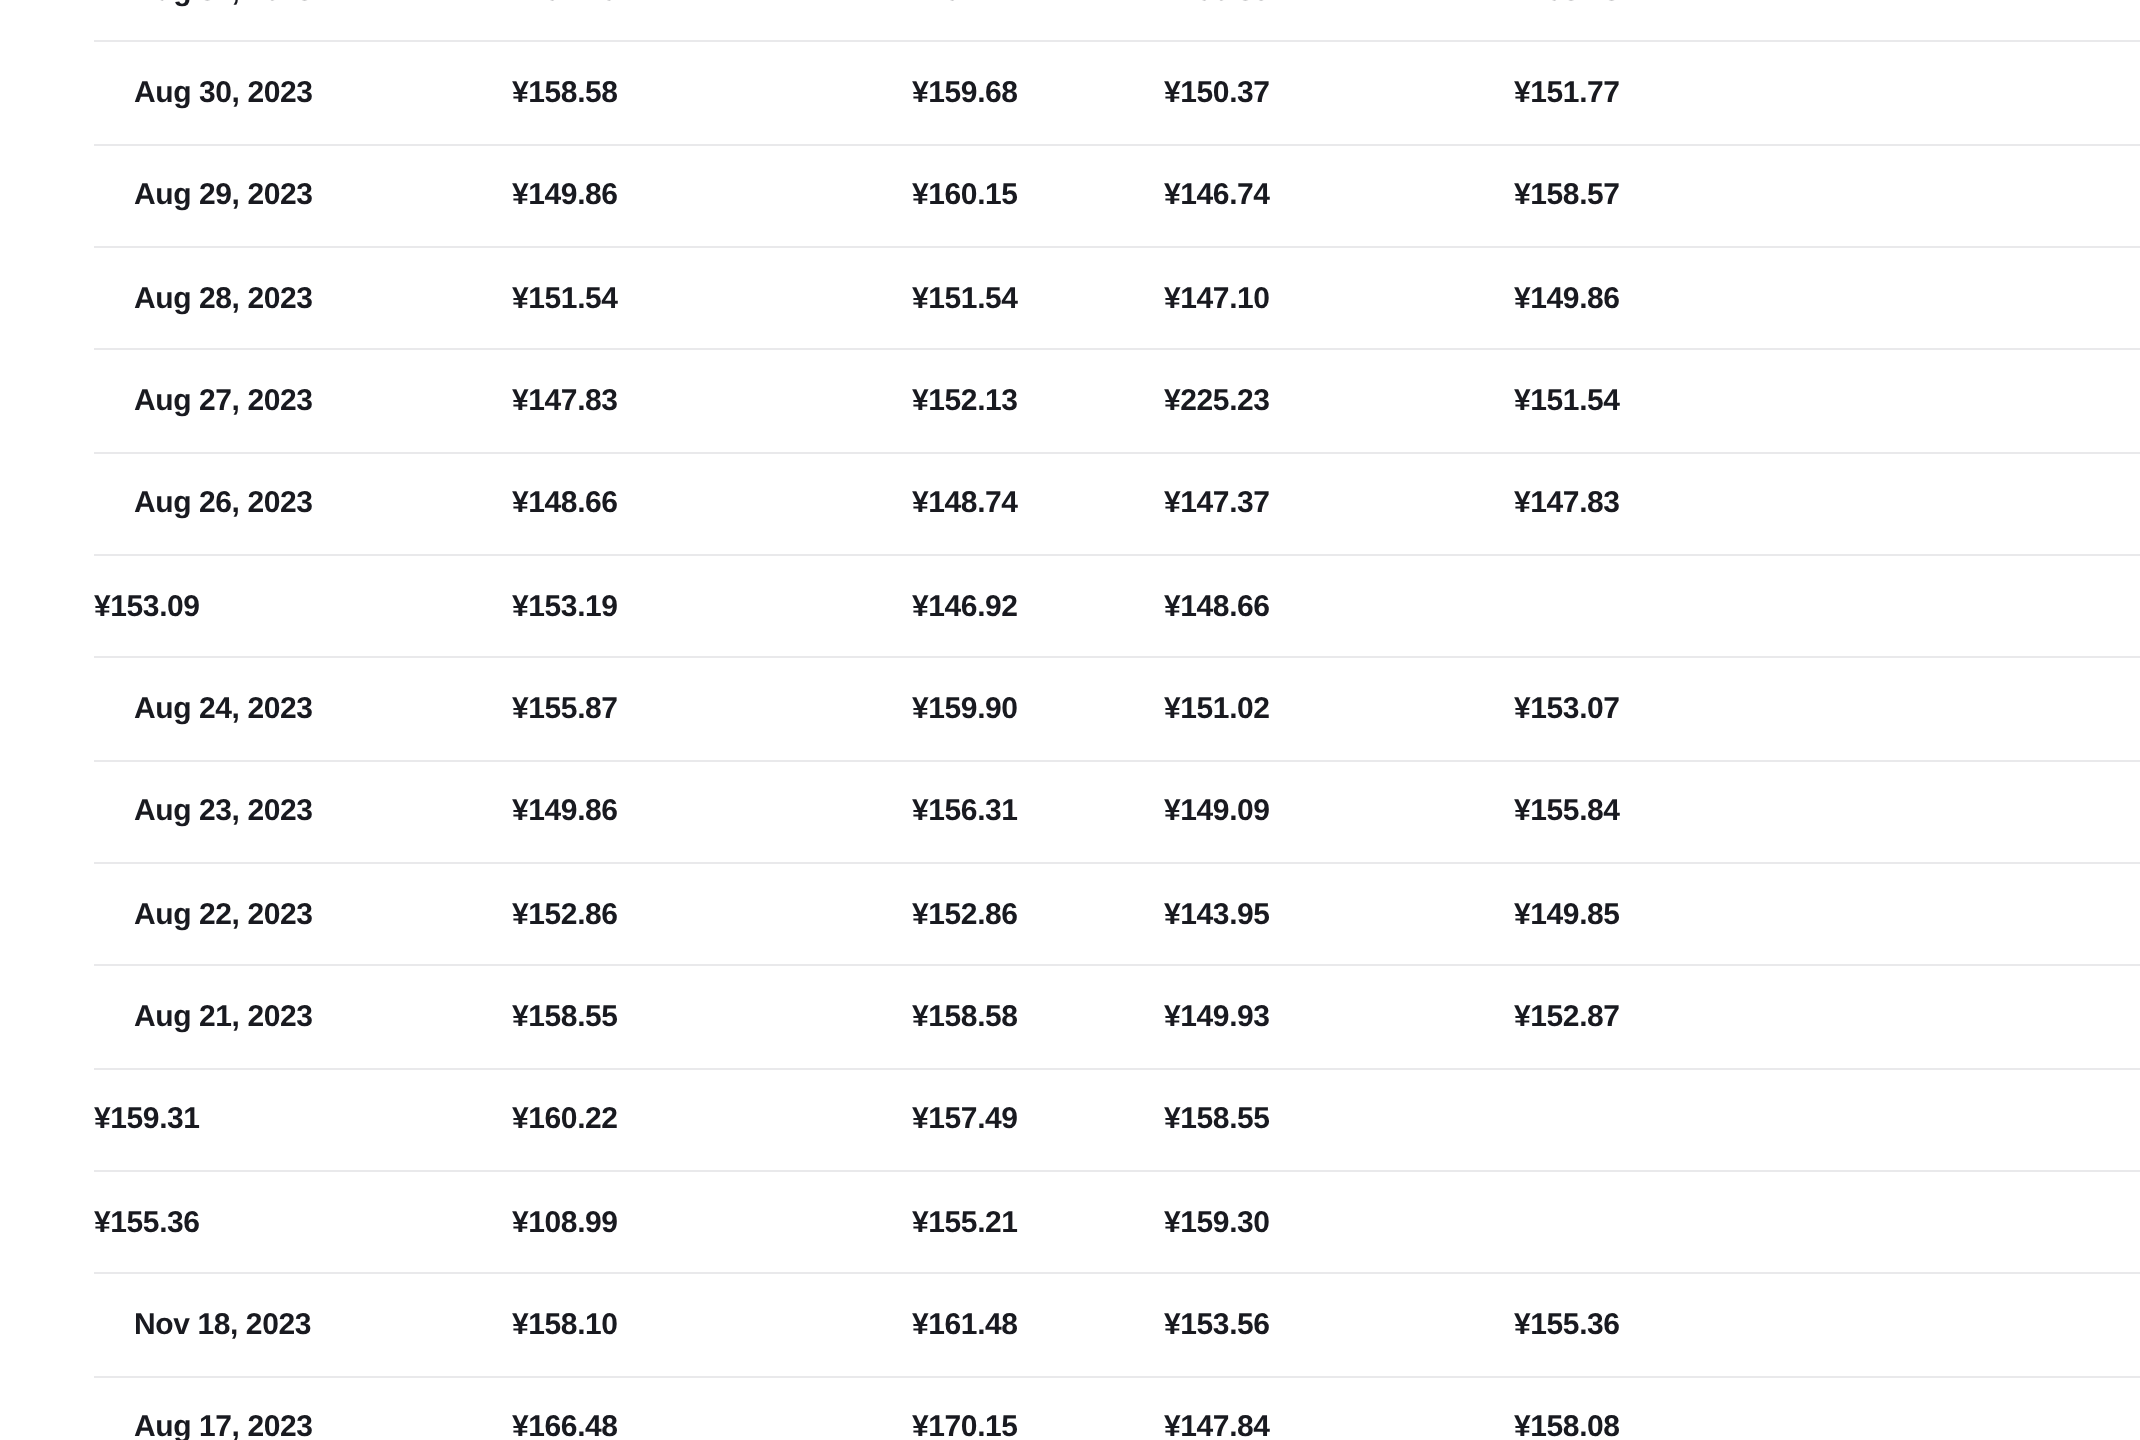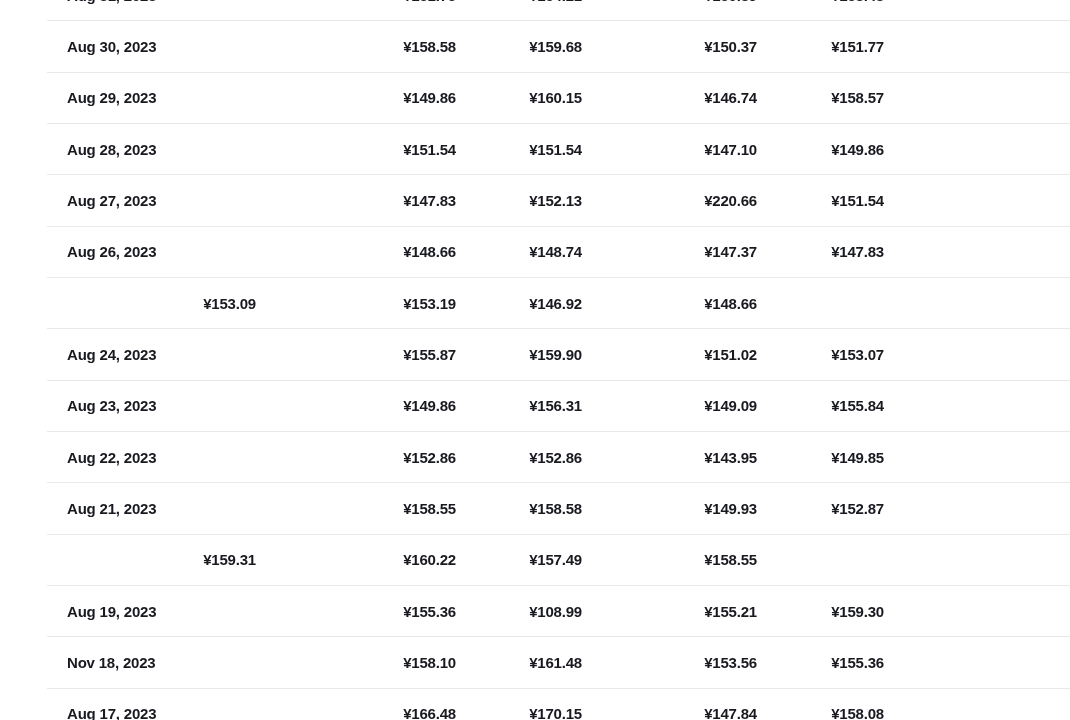--- a/index.html
+++ b/index.html
@@ -34,21 +34,20 @@
     font-weight: 600;
     letter-spacing: -0.2px;
     color: var(--text, #191a20);
     white-space: nowrap;
   }
   .cell.date {
     padding-left: 20px;
     text-align: left;
   }
   .cell.value {
-    text-align: right;
   }
   .cell.filler { }
 </style>
 </head>
 <body>
 
 <div class="screen">
   <div class="price-table" id="price-table">
       <div class="row">
         <div class="cell date">Aug 31, 2023</div>
@@ -79,21 +78,21 @@
         <div class="cell value">¥151.54</div>
         <div class="cell value">¥151.54</div>
         <div class="cell value">¥147.10</div>
         <div class="cell value">¥149.86</div>
         <div class="cell filler"></div>
       </div>
       <div class="row">
         <div class="cell date">Aug 27, 2023</div>
         <div class="cell value">¥147.83</div>
         <div class="cell value">¥152.13</div>
-        <div class="cell value">¥220.66</div>
+        <div class="cell value">¥225.23</div>
         <div class="cell value">¥151.54</div>
         <div class="cell filler"></div>
       </div>
       <div class="row">
         <div class="cell date">Aug 26, 2023</div>
         <div class="cell value">¥148.66</div>
         <div class="cell value">¥148.74</div>
         <div class="cell value">¥147.37</div>
         <div class="cell value">¥147.83</div>
         <div class="cell filler"></div>
@@ -138,21 +137,20 @@
         <div class="cell filler"></div>
       </div>
       <div class="row">
         <div class="cell value">¥159.31</div>
         <div class="cell value">¥160.22</div>
         <div class="cell value">¥157.49</div>
         <div class="cell value">¥158.55</div>
         <div class="cell filler"></div>
       </div>
       <div class="row">
-        <div class="cell date">Aug 19, 2023</div>
         <div class="cell value">¥155.36</div>
         <div class="cell value">¥108.99</div>
         <div class="cell value">¥155.21</div>
         <div class="cell value">¥159.30</div>
         <div class="cell filler"></div>
       </div>
       <div class="row">
         <div class="cell date">Nov 18, 2023</div>
         <div class="cell value">¥158.10</div>
         <div class="cell value">¥161.48</div>

